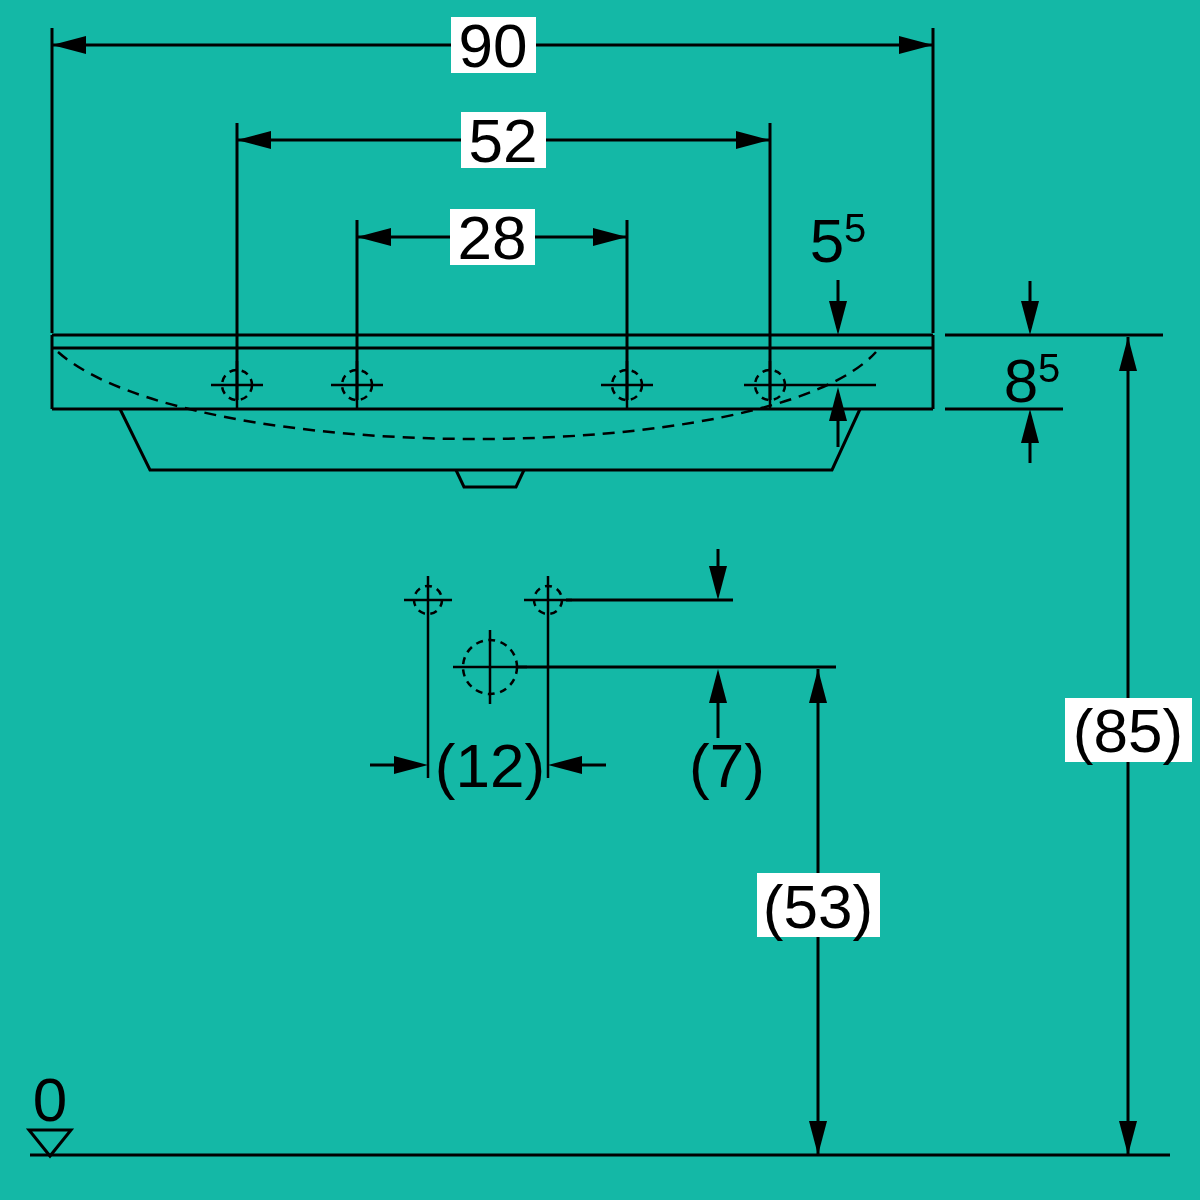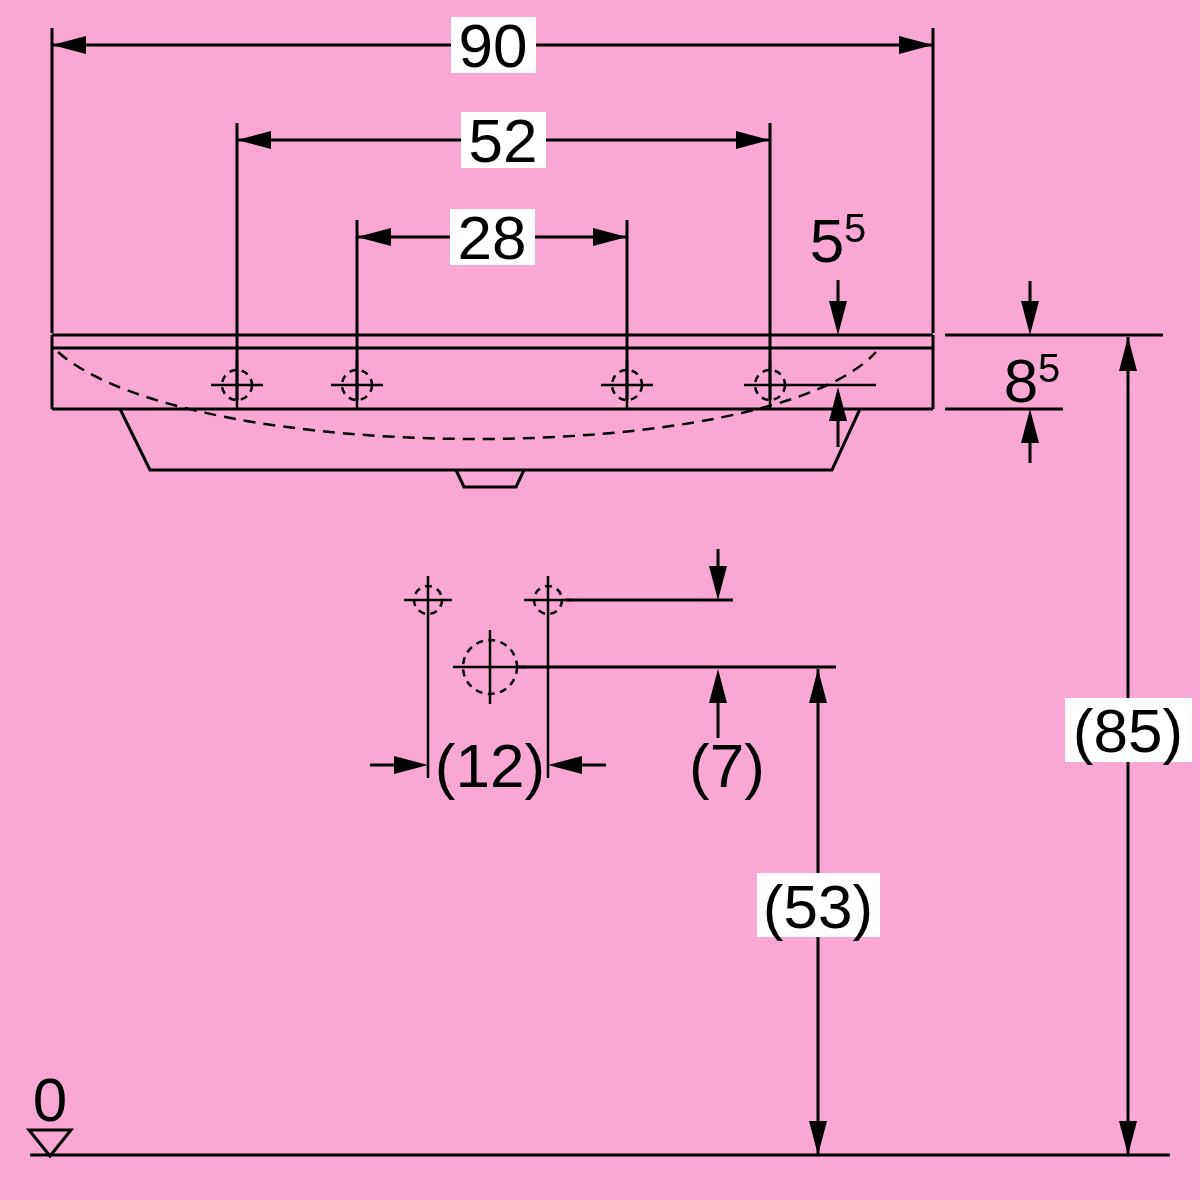--- a/index.html
+++ b/index.html
@@ -3,21 +3,21 @@
 <meta charset="utf-8">
 <style>
   html, body {
     margin: 0;
     padding: 0;
     background: #ffffff;
   }
   .canvas-wrap {
     width: 1200px;
     height: 1200px;
-    background: #f9a8d4;
+    background: #14b8a6;
   }
   svg { display: block; }
 
   .ln {
     stroke: #000000;
     stroke-width: 3;
     fill: none;
     stroke-linecap: butt;
   }
   .ln-thin {

